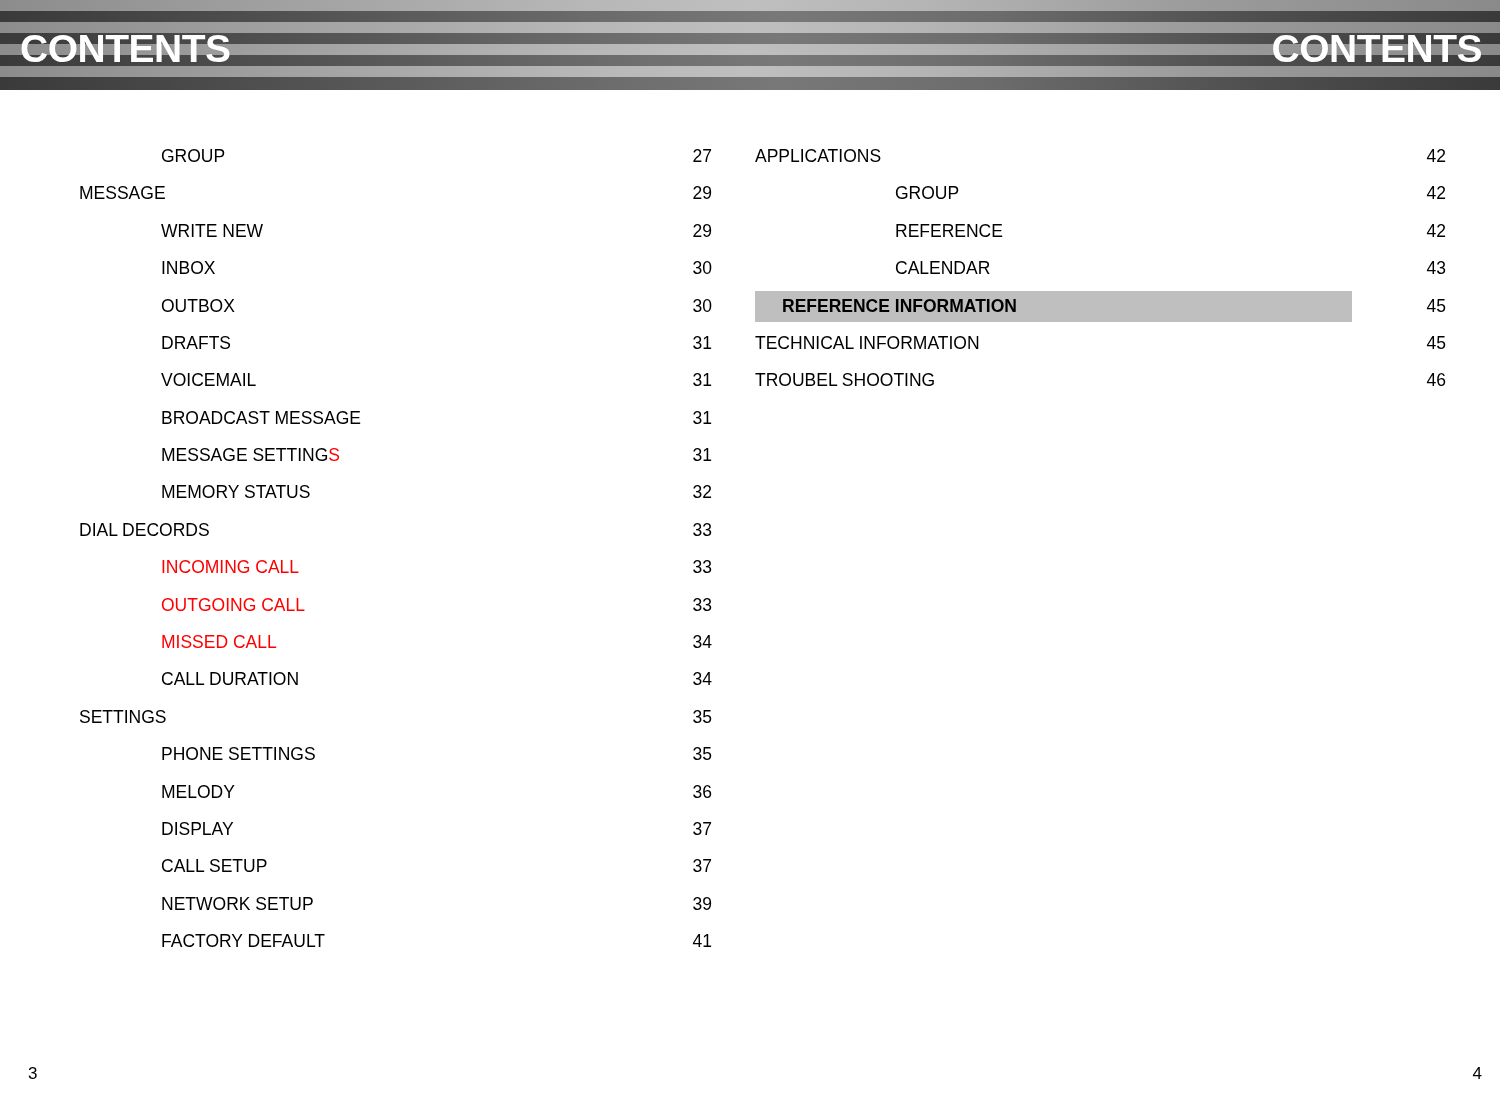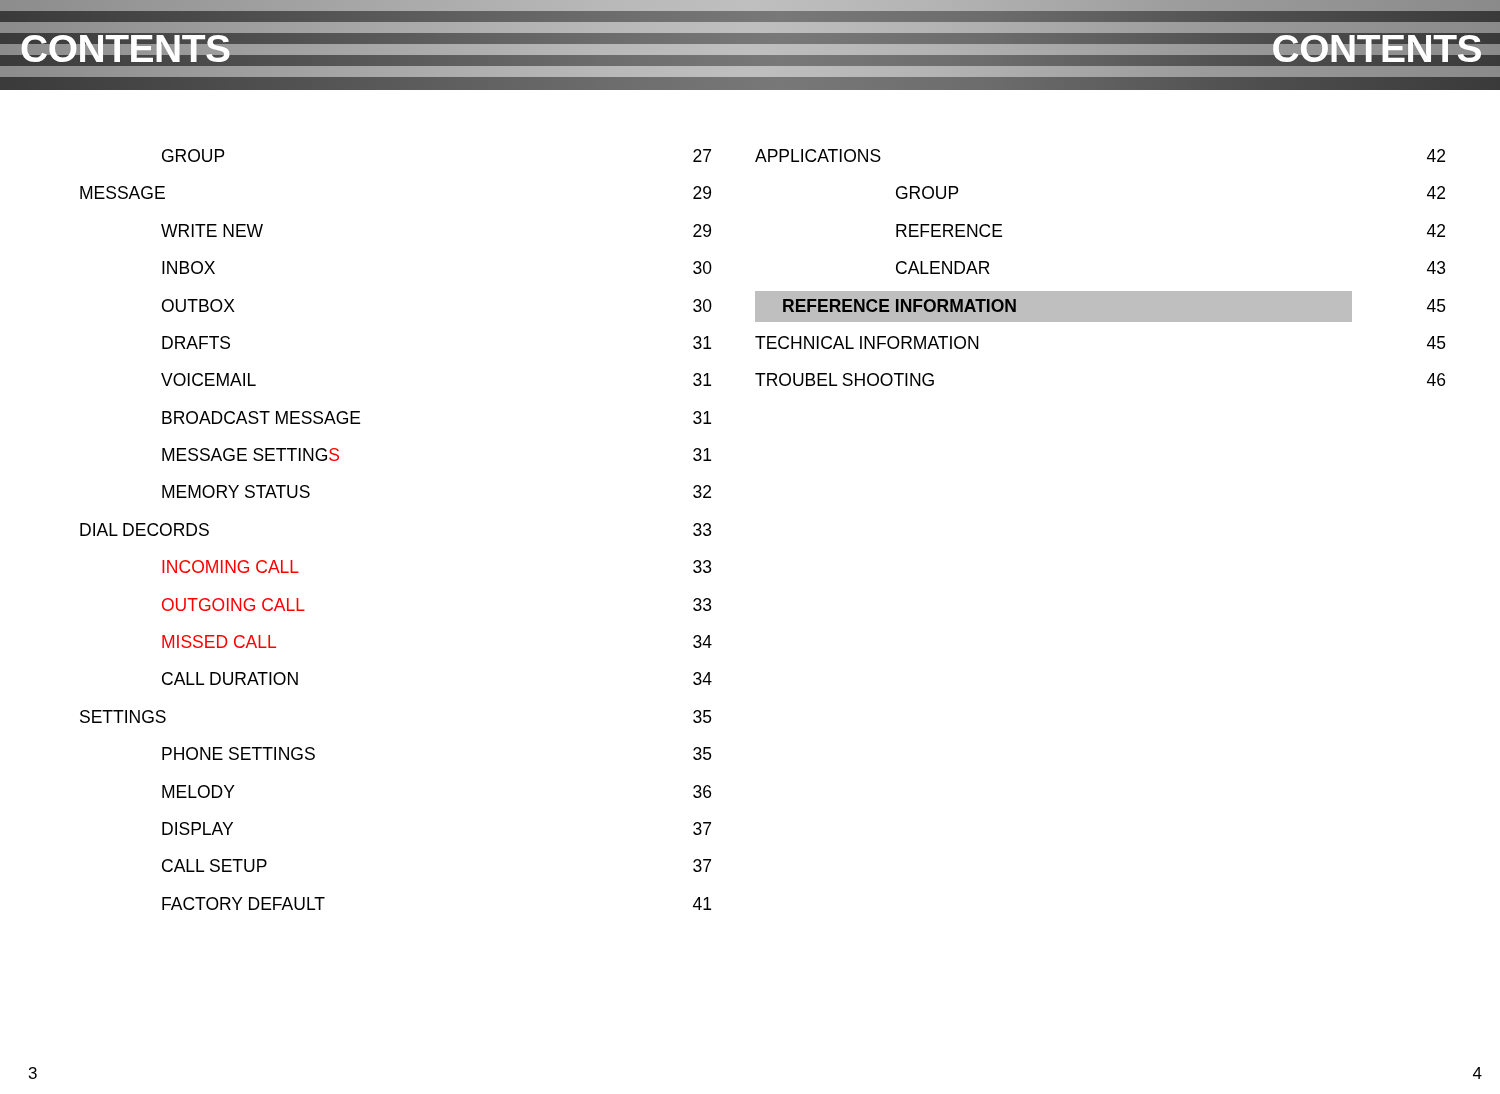--- a/index.html
+++ b/index.html
@@ -228,20 +228,24 @@
     </div>
     <div class="toc-row lvl2">
       <span class="toc-label">DISPLAY</span>
       <span class="toc-page">37</span>
     </div>
     <div class="toc-row lvl2">
       <span class="toc-label">CALL SETUP</span>
       <span class="toc-page">37</span>
     </div>
     <div class="toc-row lvl2">
+      <span class="toc-label">NETWORK SETUP</span>
+      <span class="toc-page">39</span>
+    </div>
+    <div class="toc-row lvl2">
       <span class="toc-label">FACTORY DEFAULT</span>
       <span class="toc-page">41</span>
     </div>
   </div>
 
 <div class="toc-col col-right" id="col-right">
     <div class="toc-row lvl1">
       <span class="toc-label">APPLICATIONS</span>
       <span class="toc-page">42</span>
     </div>

